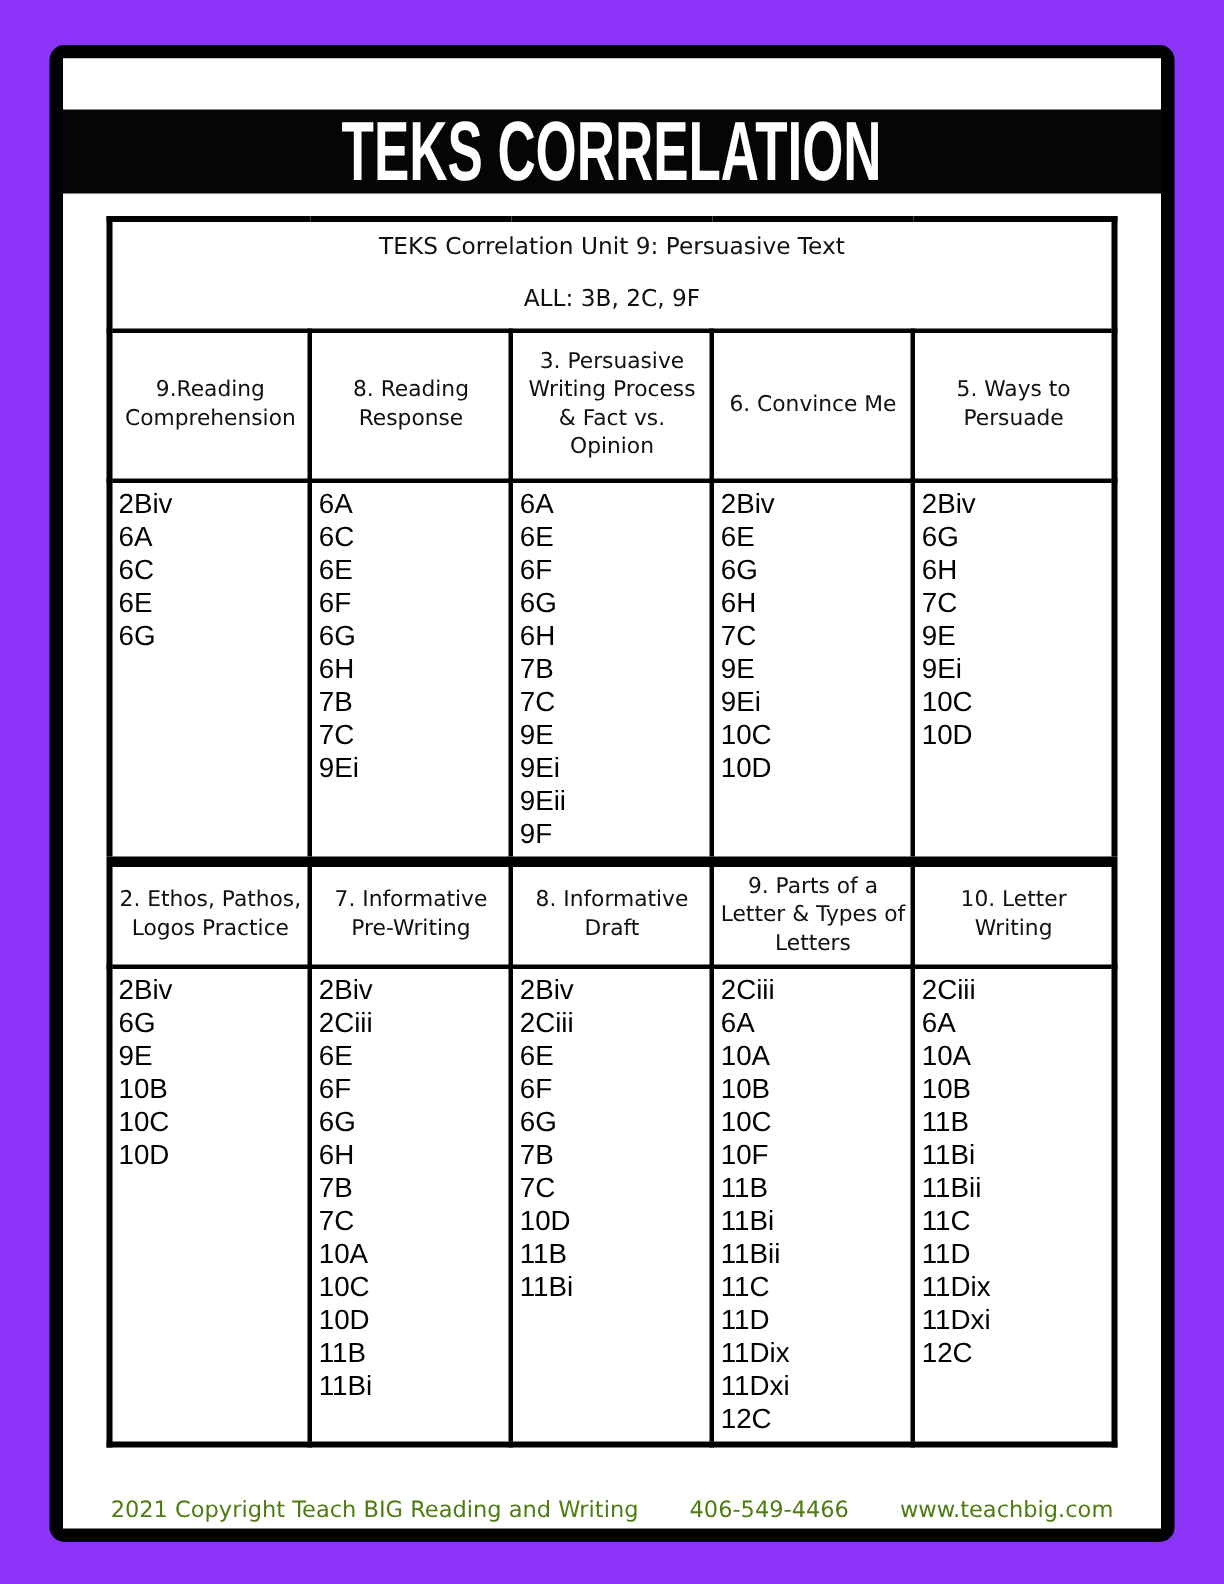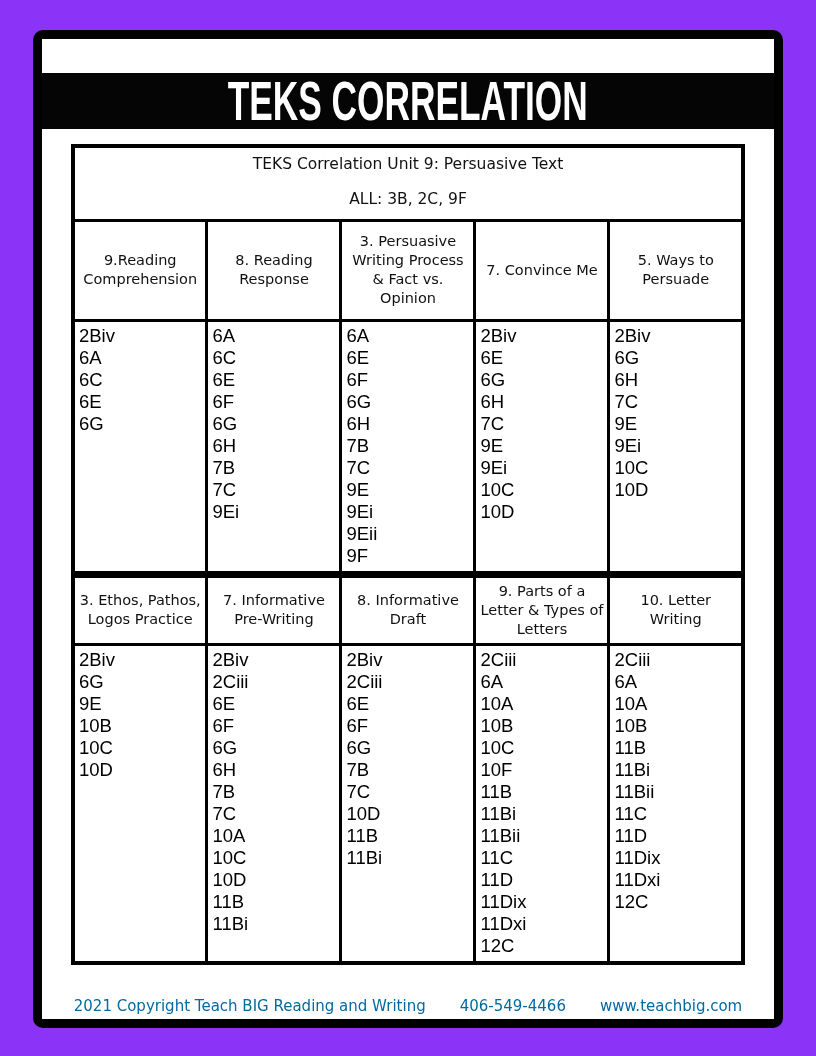--- a/index.html
+++ b/index.html
@@ -94,21 +94,21 @@
     padding: 3px 2px 4px 4px;
     white-space: pre-line;
   }
   tr.data-row-1 td { height: 243px; }
   .footer {
     flex: 1;
     display: flex;
     align-items: center;
     gap: 34px;
     font-size: 15px;
-    color: #0369a1;
+    color: #4d7c0f;
     padding-bottom: 4px;
   }
 </style>
 </head>
 <body style="background: rgb(139, 51, 246);">
 
 <div class="frame">
   <div class="inner">
 
     <div class="top-strip"></div>
@@ -131,21 +131,21 @@
             <td colspan="5" class="title-cell">
               <div class="tline1">TEKS Correlation Unit 9: Persuasive Text</div>
               <div class="tline2">ALL: 3B, 2C, 9F</div>
             </td>
           </tr>
 
         <tr class="header-row header-row-1">
               <th>9.Reading Comprehension</th>
               <th>8. Reading Response</th>
               <th>3. Persuasive Writing Process &amp; Fact vs. Opinion</th>
-              <th>7. Convince Me</th>
+              <th>6. Convince Me</th>
               <th>5. Ways to Persuade</th>
             </tr>
             <tr class="data-row data-row-1">
               <td>2Biv
 6A
 6C
 6E
 6G</td>
               <td>6A
 6C
@@ -179,21 +179,21 @@
               <td>2Biv
 6G
 6H
 7C
 9E
 9Ei
 10C
 10D</td>
             </tr>
             <tr class="header-row header-row-2 section-divider">
-              <th>3. Ethos, Pathos, Logos Practice</th>
+              <th>2. Ethos, Pathos, Logos Practice</th>
               <th>7.  Informative Pre-Writing</th>
               <th>8. Informative Draft</th>
               <th>9. Parts of a Letter &amp; Types of Letters</th>
               <th>10. Letter Writing</th>
             </tr>
             <tr class="data-row data-row-2">
               <td>2Biv
 6G
 9E
 10B

